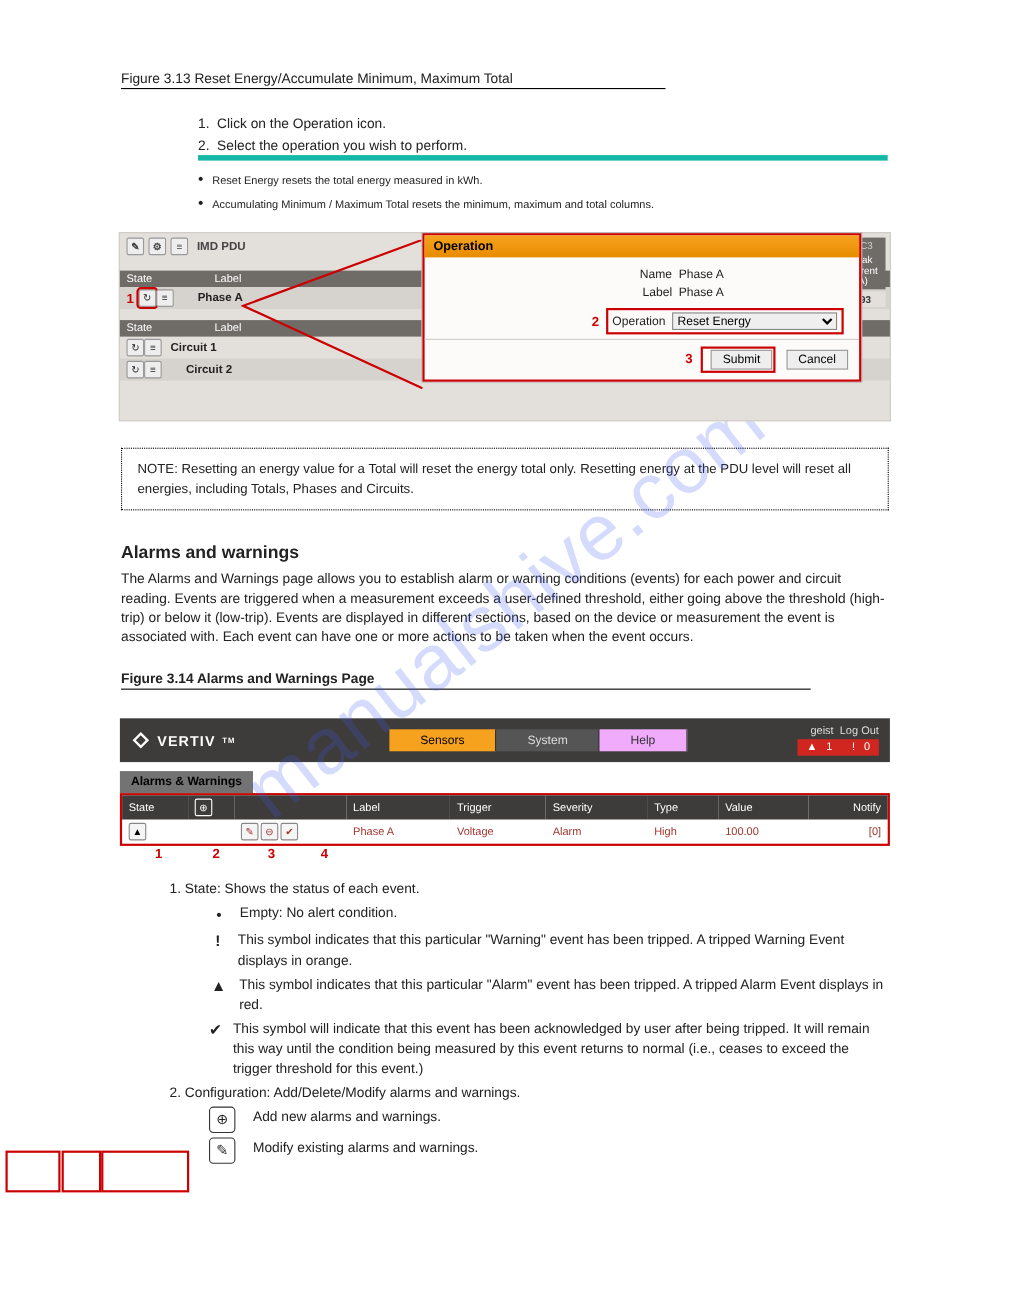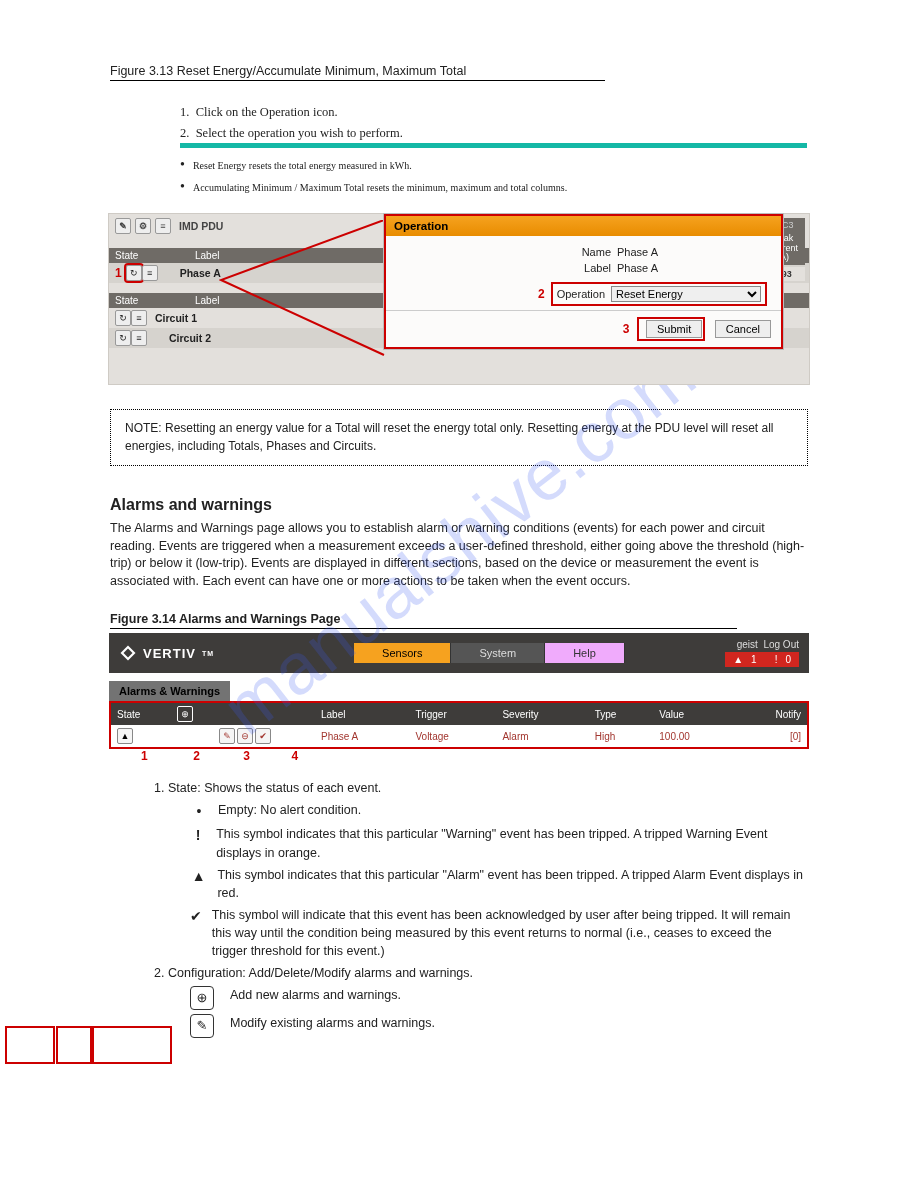--- a/index.html
+++ b/index.html
@@ -2,21 +2,21 @@
 <html><head>
 <meta charset="utf-8">
 <style>
   body { margin: 0; font-family: "Helvetica Neue", Arial, sans-serif; font-size: 12.5px; color: #222; background: #fff; }
   .page { width: 918px; margin: 0 auto; padding: 60px 0 40px; box-sizing: border-box; position: relative; }
   .inner { padding: 0 110px; }
 
   .figcap { font-size: 12.5px; margin: 4px 0 24px; }
   .figcap-border { border-top: 1px solid #000; margin-top: 2px; width: 495px; }
 
-  .list-start { margin-top: 16px; margin-bottom: 16px; font-family: Liberation Serif, serif; }
+  .list-start { margin-top: 16px; margin-bottom: 16px; }
   .num-list { margin: 0 0 6px 70px; font-size: 12.5px; }
   .num-underline { border-bottom: 5px solid #14b8a6; display: inline-block; width: 627px; padding-bottom: 2px; }
 
   .bullet-row { margin-left: 70px; font-size: 10px; line-height: 1.55; }
   .bullet-dot::before { content: "•"; margin-right: 8px; font-size: 14px; }
 
   
   .fig13 { position: relative; width: 700px; height: 170px; background: #e3e0dc; margin: 0 auto 20px; border: 1px solid #cfcbc5; }
   .fig13 .header-row { display: flex; align-items: center; gap: 4px; padding: 4px 6px; font-size: 10.5px; font-weight: bold; color: #444; }
   .fig13 .icon-box { display: inline-flex; width: 14px; height: 14px; border: 1px solid #999; background: #eee; align-items: center; justify-content: center; font-size: 9px; border-radius: 2px; }
@@ -41,21 +41,21 @@
   .fig13 .right-panel .val { color:#333; background:#e3e0dc; padding:2px 4px; display:inline-block; width:36px; font-weight:bold; }
 
   .note-box { border:1px dotted #000; padding:10px 14px; margin:24px 0 30px; font-size:12px; line-height:1.45; }
 
   .heading { font-size:16px; font-weight:bold; margin: 10px 0 6px; }
   .para { font-size:12.5px; margin:6px 0 10px; line-height:1.4; }
   .page-title { font-size:12.5px; font-weight:bold; margin-top:22px; }
   .figcap-line-long { border-bottom:1px solid #000; width: 627px; }
 
   
-  .fig14 { width:700px; margin:4px auto 8px; }
+  .fig14 { width:700px; margin:26px auto 8px; }
   .fig14 .banner { background:#3e3c3a; display:flex; align-items:center; padding:6px 10px; }
   .fig14 .logo { color:#fff; font-weight:bold; letter-spacing:1px; display:flex; align-items:center; gap:6px; font-size:13px; }
   .fig14 .logo svg { width:18px; height:18px; }
   .fig14 .nav { display:flex; margin-left:140px; }
   .fig14 .nav-tab { padding:4px 28px; font-size:11px; border-right:1px solid #333; }
   .fig14 .nav-tab.active { background:#f6a21f; color:#000; }
   .fig14 .nav-tab.mid { background:#555; color:#ddd; }
   .fig14 .nav-tab.light { background:#f0abfc; color:#333; }
   .fig14 .userbox { margin-left:auto; font-size:10px; color:#ddd; text-align:right; }
   .fig14 .alarm-pill { background:#d1261f; color:#fff; padding:2px 8px; font-size:10px; display:inline-flex; gap:8px; align-items:center; margin-top:2px; }

